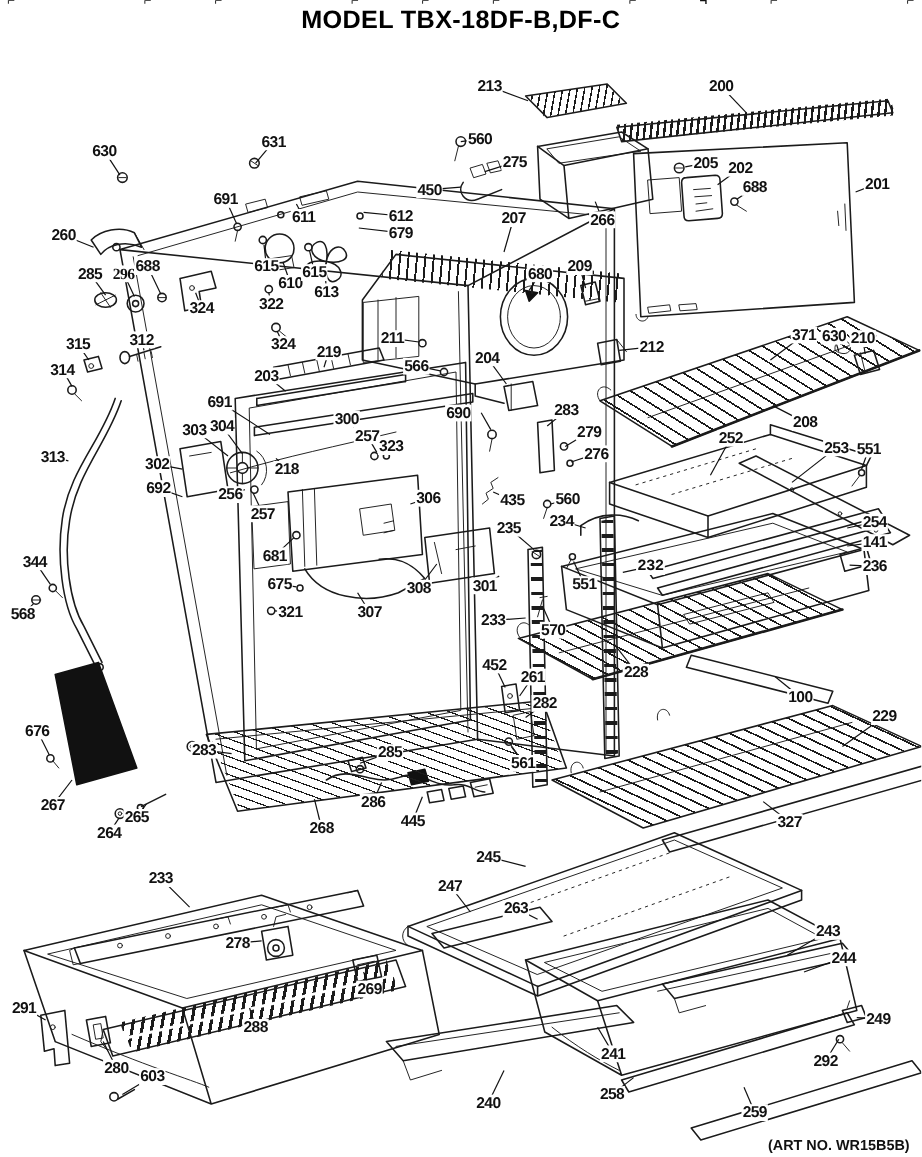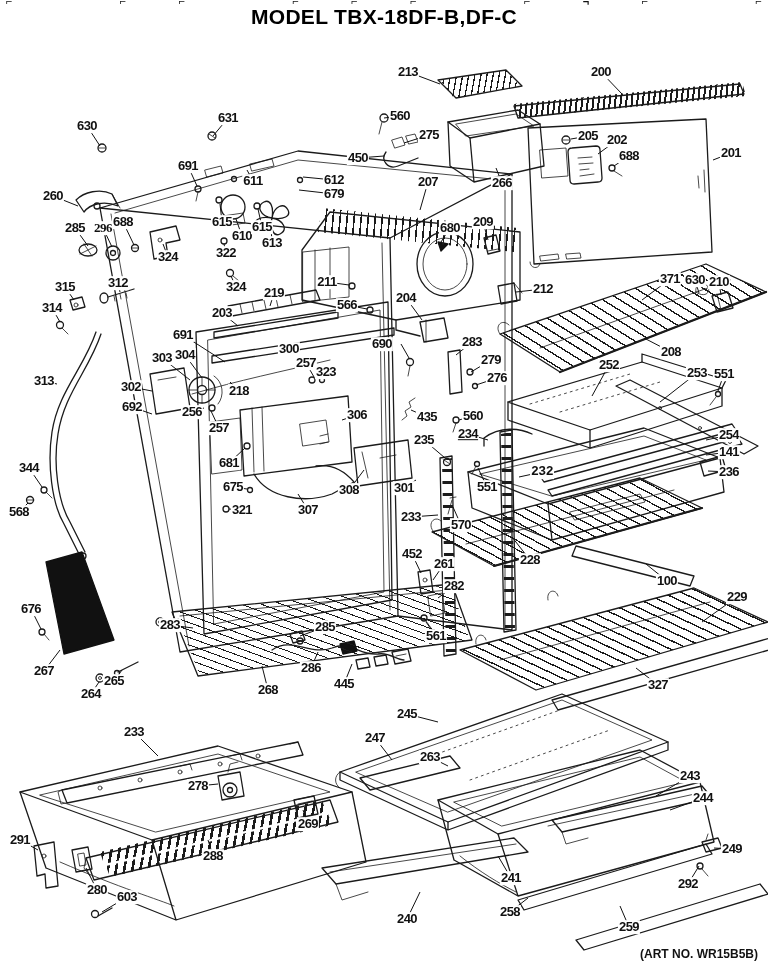--- a/index.html
+++ b/index.html
@@ -547,21 +547,21 @@
       <div class="callout" style="left: 131px; top: 387px;">302</div>
       <div class="callout" style="left: 132px; top: 407px;">692</div>
       <div class="callout" style="left: 192px; top: 412px;">256</div>
       <div class="callout" style="left: 239px; top: 391px;">218</div>
       <div class="callout" style="left: 219px; top: 428px;">257</div>
       <div class="callout" style="left: 306px; top: 363px;">257</div>
       <div class="callout" style="left: 326px; top: 372px;">323</div>
       <div class="callout" style="left: 357px; top: 415px;">306</div>
       <div class="callout" style="left: 427px; top: 417px;">435</div>
       <div class="callout" style="left: 473px; top: 416px;">560</div>
-      <div class="callout" style="left: 468px; top: 434px; text-decoration: underline;">234</div>
+      <div class="callout" style="left: 468px; top: 434px;">234</div>
       <div class="callout" style="left: 424px; top: 440px;">235</div>
       <div class="callout" style="left: 542px; top: 472px; font-family: Liberation Mono, monospace;">232</div>
       <div class="callout" style="left: 729px; top: 472px;">236</div>
       <div class="callout" style="left: 729px; top: 435px;">254</div>
       <div class="callout" style="left: 729px; top: 452px;">141</div>
       <div class="callout" style="left: 404px; top: 488px;">301</div>
       <div class="callout" style="left: 229px; top: 463px;">681</div>
       <div class="callout" style="left: 233px; top: 487px;">675</div>
       <div class="callout" style="left: 242px; top: 510px;">321</div>
       <div class="callout" style="left: 308px; top: 510px;">307</div>

